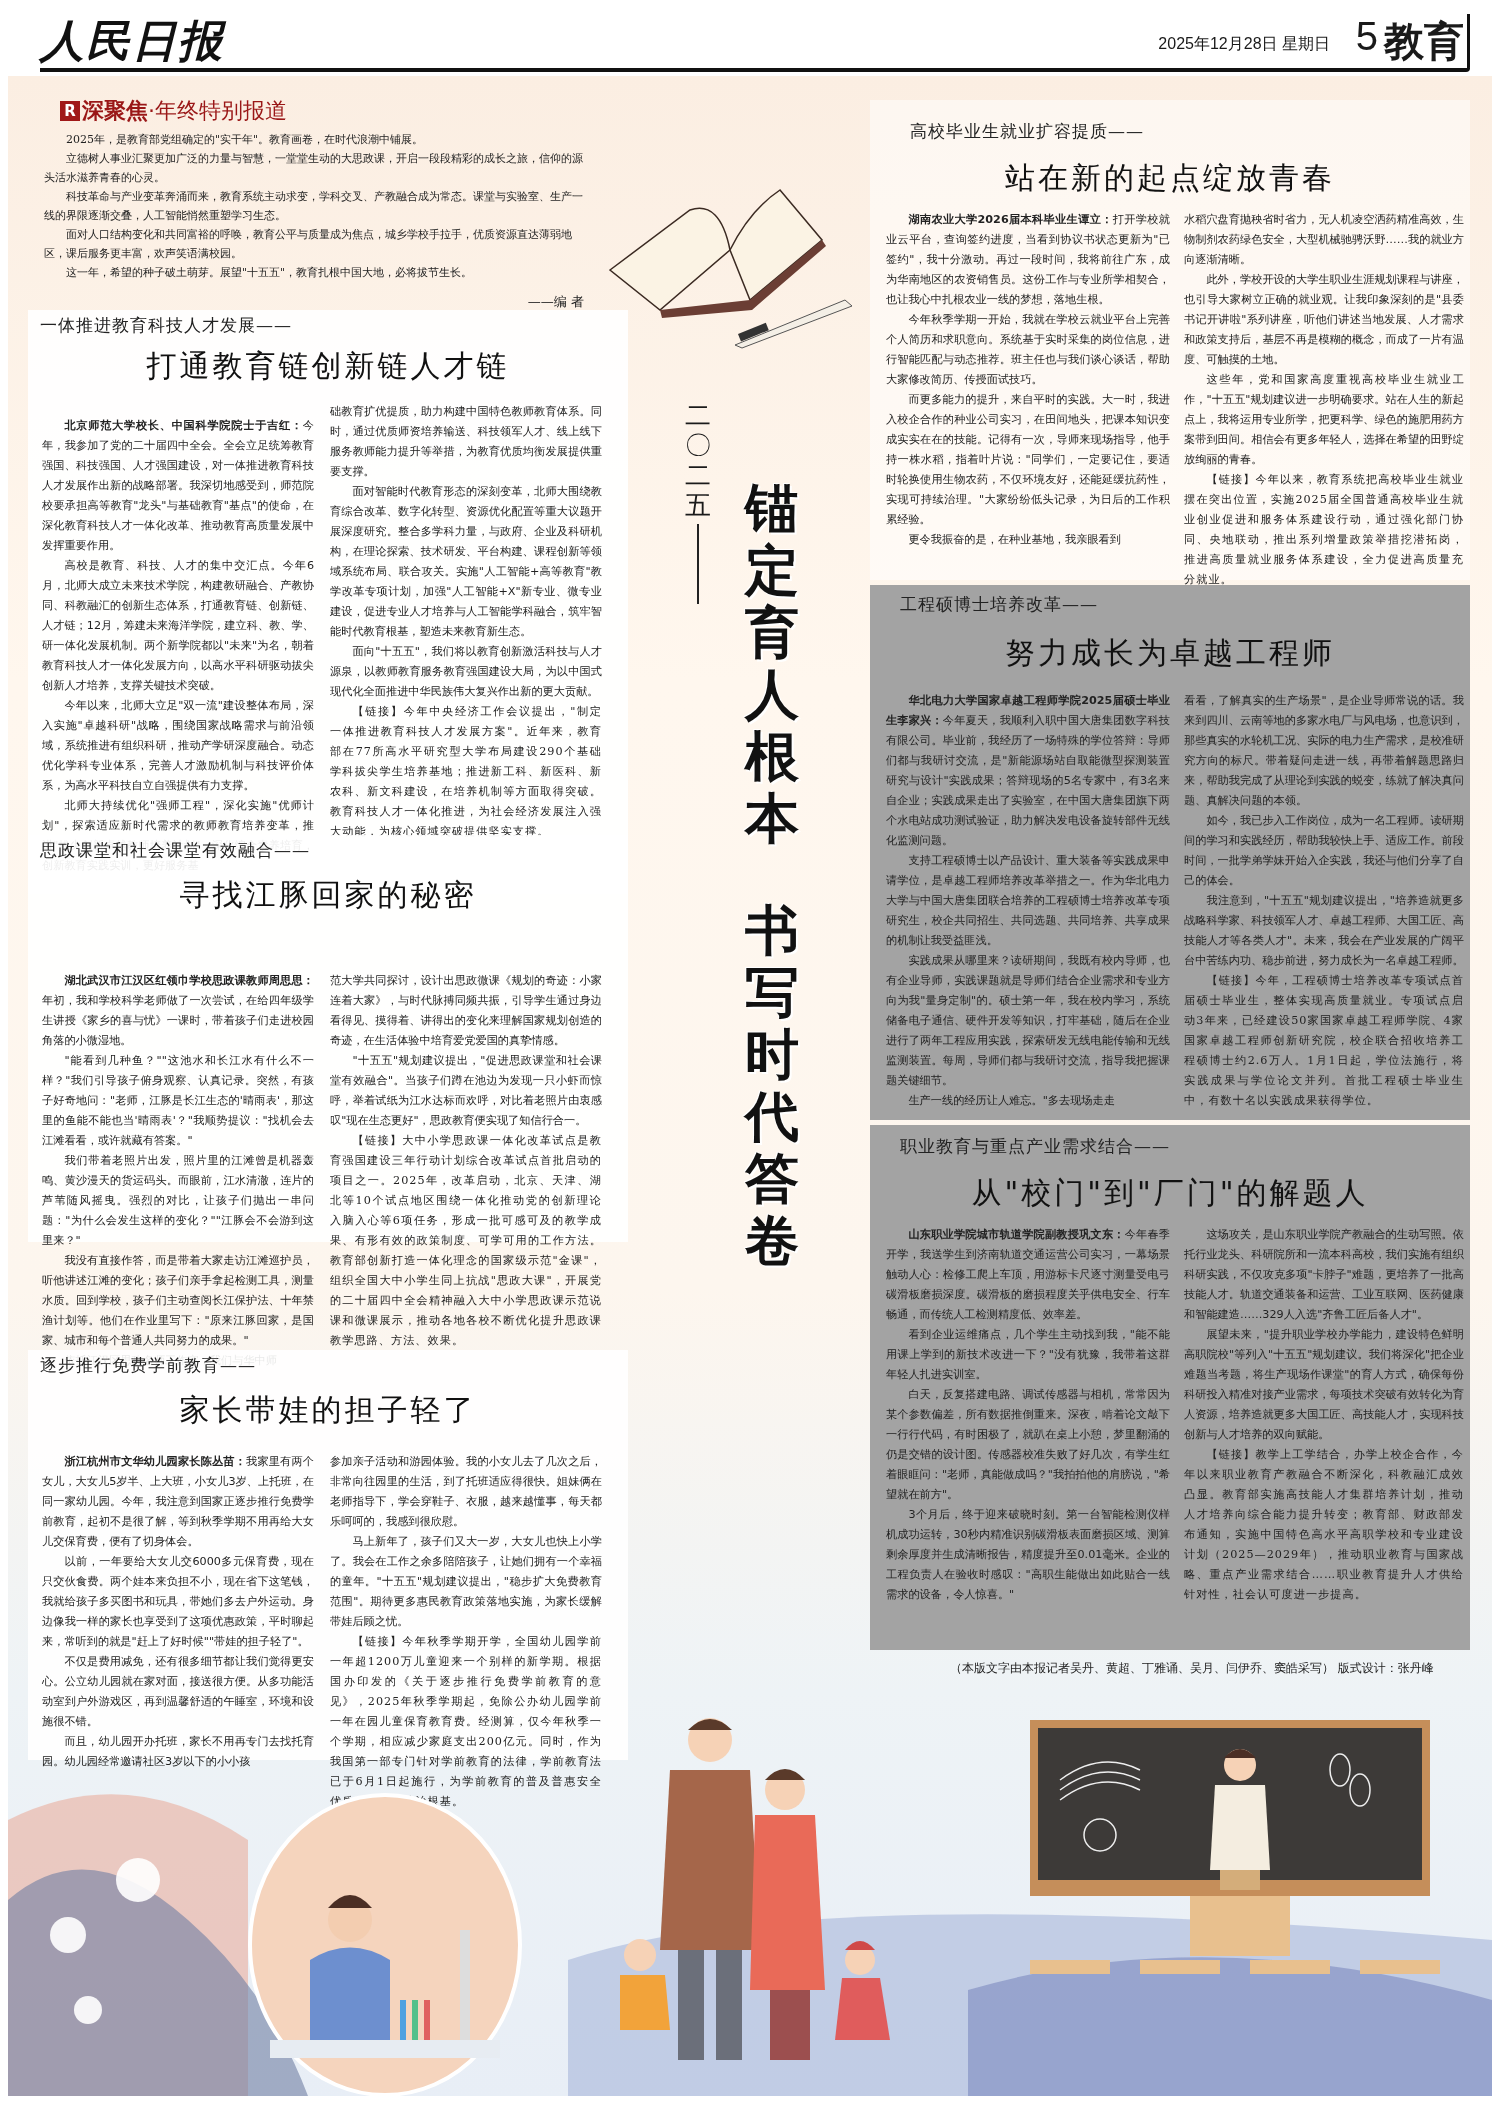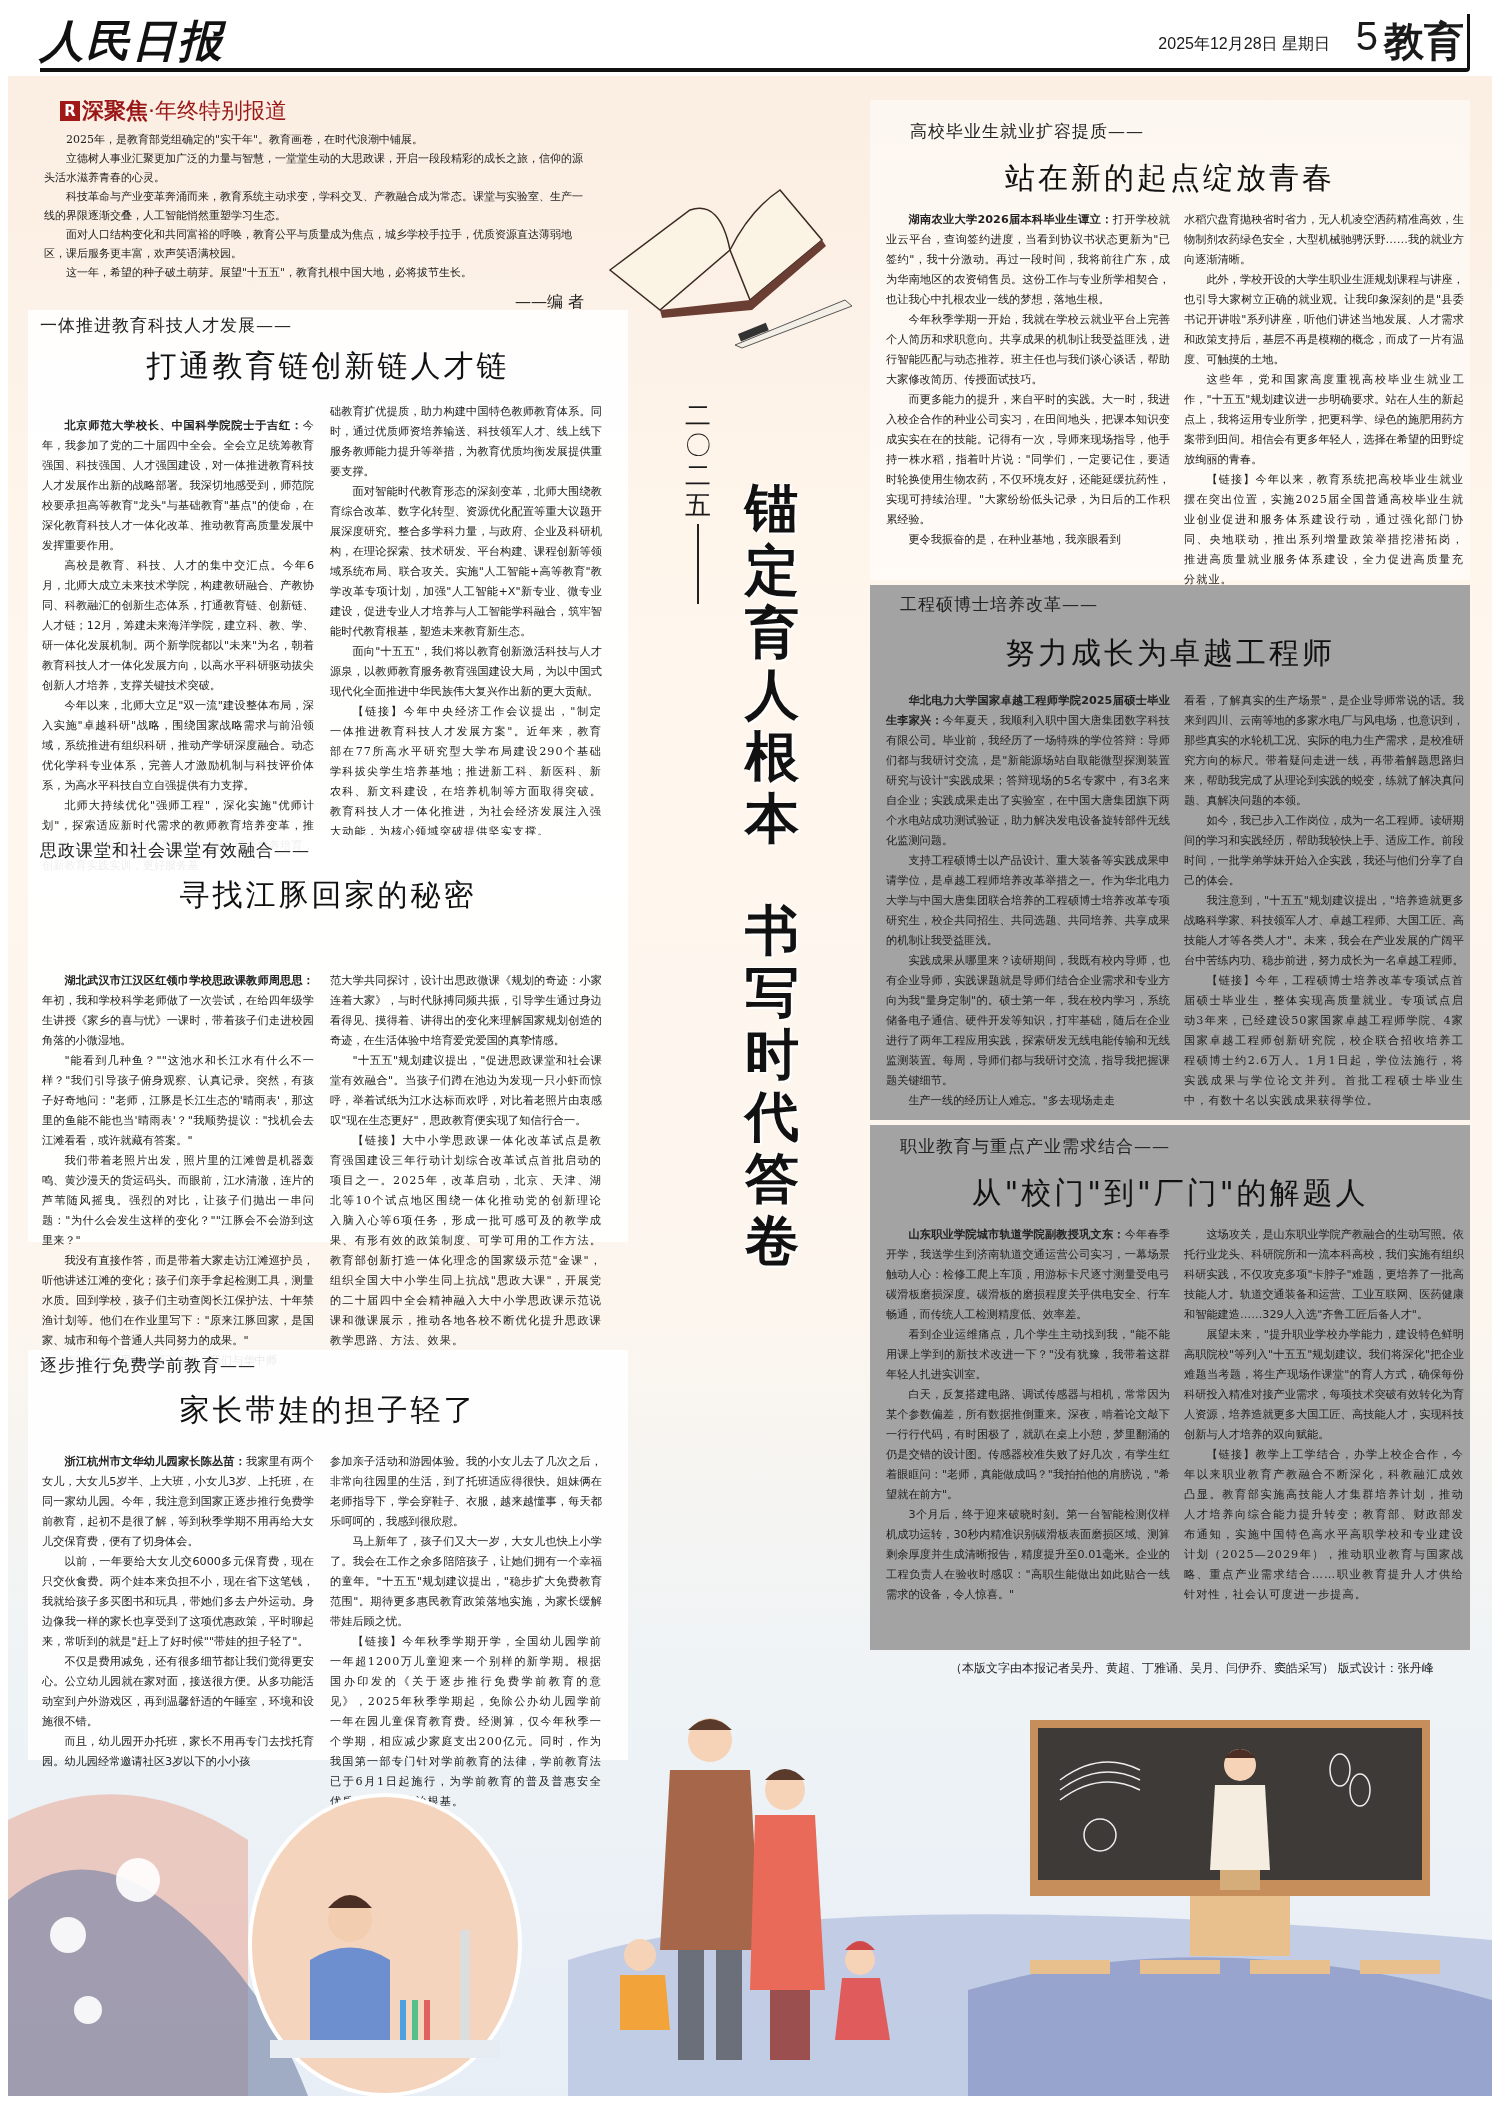--- a/index.html
+++ b/index.html
@@ -18,21 +18,21 @@
 .col{font-family:"DejaVu Sans",sans-serif;font-size:11.2px;line-height:20px;color:#222;text-align:justify}
 .col p{text-indent:2em}
 .col b{font-weight:bold}
 .link{font-family:"DejaVu Serif",serif;letter-spacing:1px}
 .feature-tag{position:absolute;left:60px;top:96px;font-family:"DejaVu Sans",sans-serif;font-size:22px}
 .feature-tag .r{display:inline-block;width:20px;height:20px;background:#a01818;color:#fff;font-size:15px;text-align:center;line-height:20px;font-weight:bold;margin-right:2px;vertical-align:2px}
 .feature-tag .a{color:#9a1717;font-weight:bold}
 .feature-tag .b{color:#9a1717}
 .intro{position:absolute;left:44px;top:130px;width:540px;font-family:"DejaVu Serif",serif;font-size:11px;line-height:19px;color:#222}
 .intro p{text-indent:2em}
-.intro .sig{text-align:right;font-size:16px;margin-top:10px}
+.intro .sig{text-align:right;font-size:13px;margin-top:10px}
 .vtitle{position:absolute;left:732px;top:478px;width:80px;font-family:"DejaVu Sans",sans-serif;font-weight:bold;font-size:54px;line-height:62px;text-align:center;color:#111;text-shadow:2px 2px 0 #fff,-1px -1px 0 #fff}
 .vtitle span{display:block}
 .vyear{position:absolute;left:678px;top:400px;width:40px;font-family:"DejaVu Serif",serif;font-size:26px;line-height:30px;text-align:center}
 .vyear span{display:block}
 .vyear .line{width:2px;height:80px;background:#222;margin:4px auto 0}
 .credit{position:absolute;left:950px;top:1660px;font-family:"DejaVu Sans",sans-serif;font-size:12px;color:#222}
 svg{position:absolute}
 </style>
 </head>
 <body>
@@ -141,21 +141,21 @@
 <svg style="left:730px;top:290px" width="130" height="60" viewBox="0 0 130 60">
   <path d="M5 55 L115 10 L122 16 L12 58 Z" fill="#f4efe6" stroke="#555" stroke-width="1"></path>
   <rect x="8" y="44" width="30" height="8" fill="#333" transform="rotate(-22 8 44)"></rect>
 </svg>
 
 <div class="panel" style="left:870px;top:100px;width:600px;height:480px;background:rgba(255,255,255,0.5)">
   <div class="kicker" style="position:absolute;left:40px;top:20px">高校毕业生就业扩容提质——</div>
   <div class="headline" style="position:absolute;left:0;right:0;top:58px">站在新的起点绽放青春</div>
   <div class="col" style="position:absolute;left:16px;top:110px;width:284px">
     <p><b>湖南农业大学2026届本科毕业生谭立：</b><span>打开学校就业云平台，查询签约进度，当看到协议书状态更新为"已签约"，我十分激动。再过一段时间，我将前往广东，成为华南地区的农资销售员。这份工作与专业所学相契合，也让我心中扎根农业一线的梦想，落地生根。</span></p>
-    <p>今年秋季学期一开始，我就在学校云就业平台上完善个人简历和求职意向。共享成果的机制让我受益匪浅，进行智能匹配与动态推荐。班主任也与我们谈心谈话，帮助大家修改简历、传授面试技巧。</p>
+    <p>今年秋季学期一开始，我就在学校云就业平台上完善个人简历和求职意向。系统基于实时采集的岗位信息，进行智能匹配与动态推荐。班主任也与我们谈心谈话，帮助大家修改简历、传授面试技巧。</p>
     <p>而更多能力的提升，来自平时的实践。大一时，我进入校企合作的种业公司实习，在田间地头，把课本知识变成实实在在的技能。记得有一次，导师来现场指导，他手持一株水稻，指着叶片说："同学们，一定要记住，要适时轮换使用生物农药，不仅环境友好，还能延缓抗药性，实现可持续治理。"大家纷纷低头记录，为日后的工作积累经验。</p>
     <p>更令我振奋的是，在种业基地，我亲眼看到</p>
   </div>
   <div class="col" style="position:absolute;left:314px;top:110px;width:280px">
     <p style="text-indent:0">水稻穴盘育抛秧省时省力，无人机凌空洒药精准高效，生物制剂农药绿色安全，大型机械驰骋沃野……我的就业方向逐渐清晰。</p>
     <p>此外，学校开设的大学生职业生涯规划课程与讲座，也引导大家树立正确的就业观。让我印象深刻的是"县委书记开讲啦"系列讲座，听他们讲述当地发展、人才需求和政策支持后，基层不再是模糊的概念，而成了一片有温度、可触摸的土地。</p>
     <p>这些年，党和国家高度重视高校毕业生就业工作，"十五五"规划建议进一步明确要求。站在人生的新起点上，我将运用专业所学，把更科学、绿色的施肥用药方案带到田间。相信会有更多年轻人，选择在希望的田野绽放绚丽的青春。</p>
     <p class="link">【链接】今年以来，教育系统把高校毕业生就业摆在突出位置，实施2025届全国普通高校毕业生就业创业促进和服务体系建设行动，通过强化部门协同、央地联动，推出系列增量政策举措挖潜拓岗，推进高质量就业服务体系建设，全力促进高质量充分就业。</p>
   </div>
 </div>

